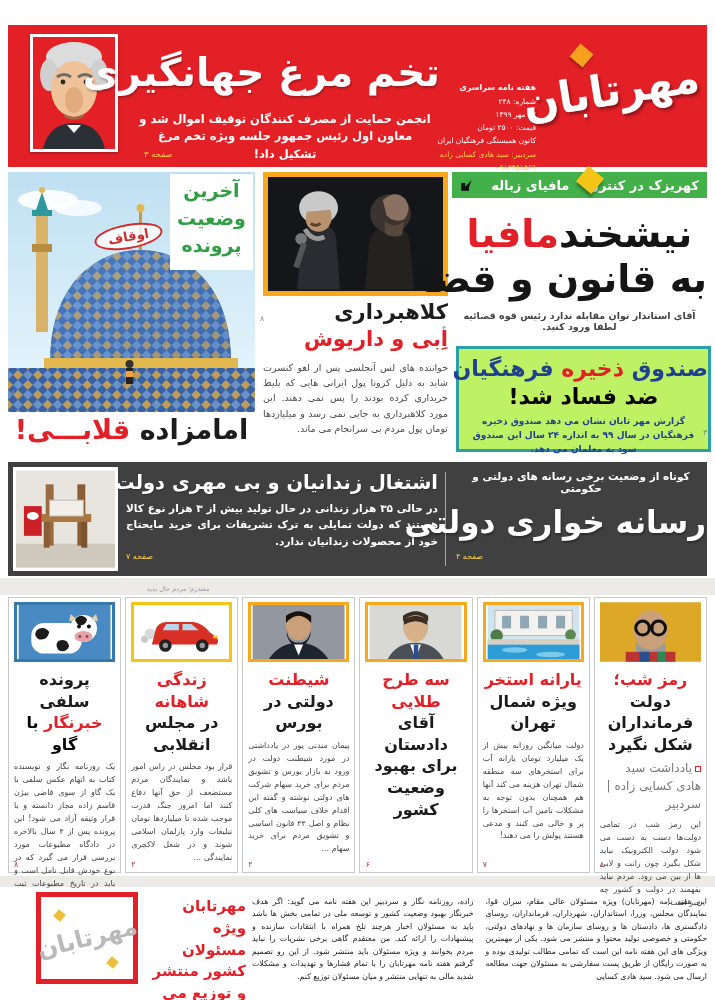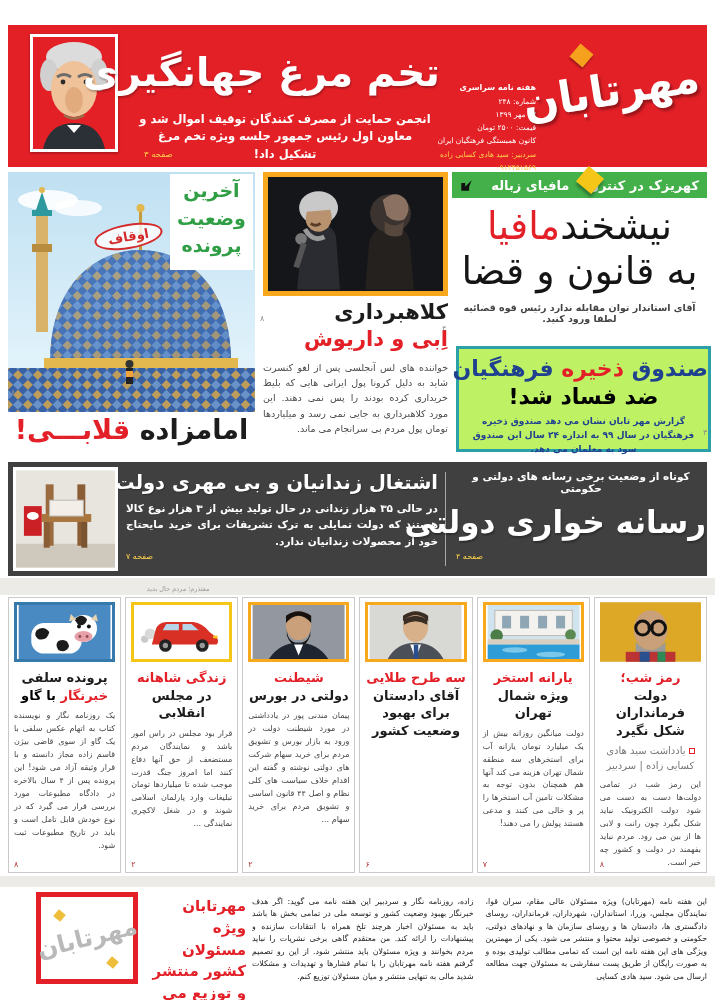--- a/index.html
+++ b/index.html
@@ -37,21 +37,21 @@
   .singers-cap { margin-top:3px; text-align:right; font-weight:bold; font-size:21px; line-height:1.3; padding-left:6px; }
   .singers-cap .blk { color:#1c1c1c; display:block; } .singers-cap .rd { color:#e32027; display:block; }
   .singers-body { margin-top:6px; font-size:9.5px; color:#4a4a4a; line-height:1.62; text-align:justify; padding-left:4px; }
   .singers .pgmark { position:absolute; left:1px; top:142px; }
 
   
   .mafia { position:absolute; left:452px; top:172px; width:255px; }
   .strip { height:26px; background:#43b04a; color:#fff; font-weight:bold; font-size:13px; display:flex; align-items:center; justify-content:space-between; padding:0 8px; position:relative; }
   .strip .dmd { position:absolute; left:50%; top:-2px; width:20px; height:20px; background:#f5c518; transform:rotate(40deg); box-shadow:2px 3px 3px rgba(0,0,0,.3); }
   .strip .corner { width:13px; height:13px; }
-  .mafia-head { margin-top:6px; text-align:center; font-weight:normal; font-size:38px; line-height:1.18; white-space:nowrap; }
+  .mafia-head { margin-top:14px; text-align:center; font-weight:bold; font-size:38px; line-height:1.18; white-space:nowrap; }
   .mafia-head .blk { color:#151515; } .mafia-head .rd { color:#e32027; }
   .mafia-sub { margin-top:8px; text-align:center; font-size:9.5px; font-weight:bold; color:#444; }
   .mafia-pg { position:absolute; left:-10px; top:152px; }
 
   
   .fund { position:absolute; left:456px; top:346px; width:255px; height:106px; background:#bef264; border:3px solid #2ba0a6; text-align:center; padding-top:6px; }
   .fund-t { font-weight:bold; font-size:22px; line-height:1.25; white-space:nowrap; }
   .fund-t .bl { color:#20418f; } .fund-t .rd { color:#e32027; }
   .fund-body { margin-top:5px; font-size:9px; font-weight:bold; color:#20418f; line-height:1.55; padding:0 8px; }
   .fund-pg { position:absolute; left:703px; top:428px; }
@@ -74,25 +74,25 @@
   .sep2 { position:absolute; left:0; top:876px; width:715px; height:11px; background:#ecebe8; }
 
   
   .cols { position:absolute; left:8px; top:597px; width:699px; height:276px; display:flex; gap:4px; }
   .col-card { flex:1; border:1px solid #c9c9c9; background:#fff; position:relative; padding:4px 5px 14px; }
   .col-img { height:60px; overflow:hidden; }
   .col-img svg { width:100%; height:100%; display:block; }
   .frame-orange { border:3px solid #f7a81d; }
   .frame-yellow { border:3px solid #f5c518; }
   .frame-blue { border:3px solid #3579ad; }
-  .col-head { margin-top:7px; text-align:center; font-weight:bold; font-size:13px; line-height:1.35; }
+  .col-head { margin-top:7px; text-align:center; font-weight:bold; font-size:16px; line-height:1.35; }
   .col-head .rd { color:#e32027; display:block; }
   .col-head .blk { color:#1c1c1c; display:block; }
   .col-head .inline-rd { color:#e32027; } .col-head .inline-blk { color:#000000; }
-  .col-byline { margin-top:4px; font-size:10px; color:#777; text-align:center; line-height:1.5; }
+  .col-byline { margin-top:4px; font-size:12px; color:#777; text-align:right; line-height:1.5; }
   .col-byline .sq { display:inline-block; width:6px; height:6px; border:1.5px solid #e32027; vertical-align:middle; margin-left:3px; }
   .col-body { margin-top:6px; font-size:8px; color:#444; line-height:1.62; text-align:justify; }
   .col-pg { position:absolute; left:5px; bottom:3px; font-size:8px; color:#b03030; }
   .bubble { position:absolute; top:-13px; left:12px; width:80px; font-size:6.5px; color:#999; text-align:center; line-height:1.25; }
 
   
   .footer { position:absolute; left:8px; top:888px; width:699px; height:106px; }
   .footer-logo { position:absolute; left:28px; top:4px; width:102px; height:92px; border:5px solid #e32027; background:#fff; display:flex; align-items:center; justify-content:center; }
   .footer-logo .scr { color:#b9b9b9; font-size:24px; font-weight:bold; transform:rotate(-14deg); white-space:nowrap; }
   .footer-logo .dm { position:absolute; width:9px; height:9px; background:#eebe3a; transform:rotate(40deg); }

